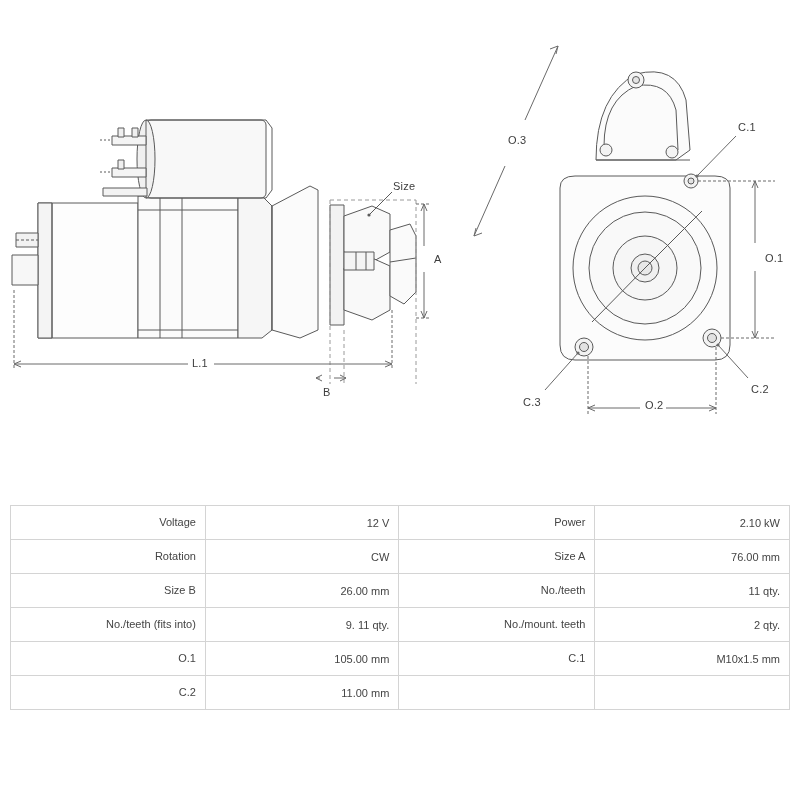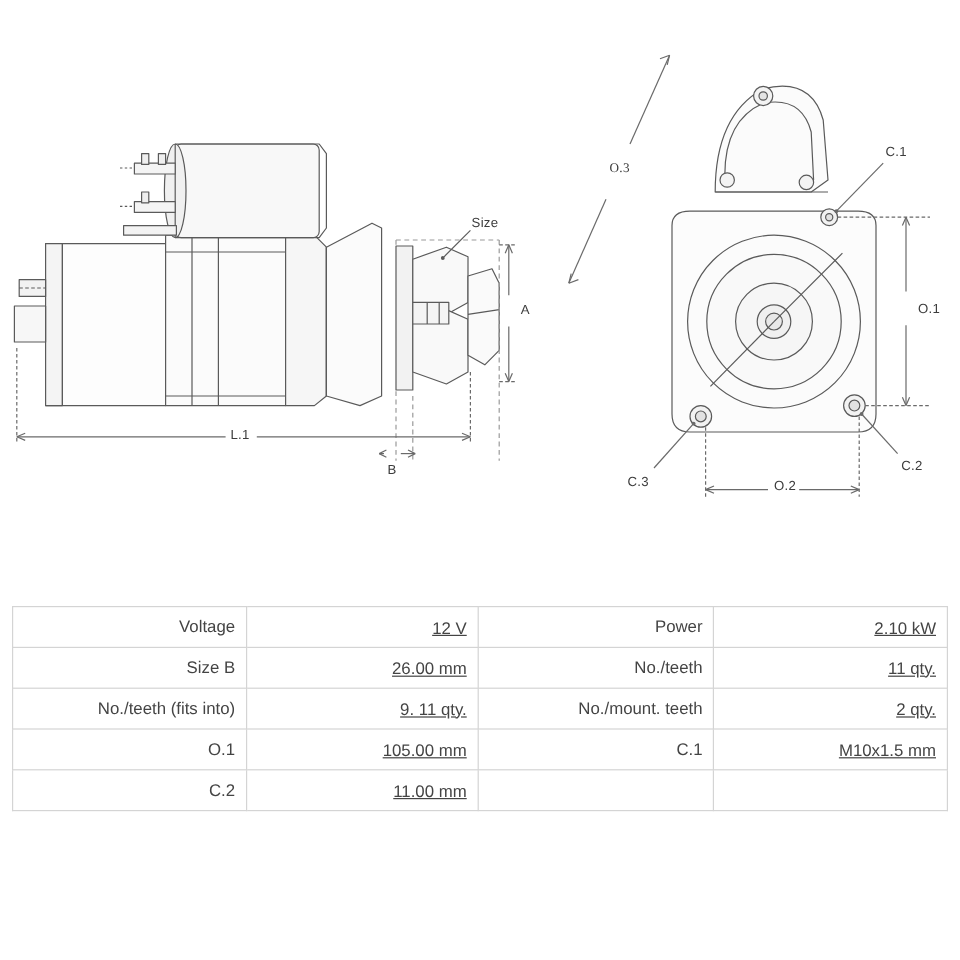--- a/index.html
+++ b/index.html
@@ -39,38 +39,37 @@
     letter-spacing: 0.2px;
   }
 
   
   .spec-table {
     position: absolute;
     left: 10px;
     top: 505px;
     width: 780px;
     border-collapse: collapse;
-    font-size: 14px;
+    font-size: 11px;
   }
   .spec-table td {
     border: 1px solid #d4d4d4;
     height: 27px;
     padding: 3px 9px;
     vertical-align: middle;
     color: #444;
   }
   .spec-table td.label {
     text-align: right;
     width: 195px;
     line-height: 1.25;
   }
   .spec-table td.value {
     text-align: right;
     width: 195px;
-    text-decoration: underline;
   }
   .spec-table tr td:nth-child(3) { }
   .spec-table td.empty { border-color: #d4d4d4; }
 </style>
 </head>
 <body>
 
 <div class="page">
 
   <div class="drawing">
@@ -219,37 +218,43 @@
           <line x1="716" y1="347" x2="716" y2="414" stroke-dasharray="3 2"></line>
         </g>
       </g>
     </svg>
 
     <div class="dlabel" style="left:393px; top:180px;">Size</div>
     <div class="dlabel" style="left:434px; top:253px;">A</div>
     <div class="dlabel" style="left:192px; top:357px;">L.1</div>
     <div class="dlabel" style="left:323px; top:386px;">B</div>
 
-    <div class="dlabel" style="left:508px; top:134px;font-family:Liberation Serif, serif;">O.3</div>
+    <div class="dlabel" style="left:508px; top:134px;">O.3</div>
     <div class="dlabel" style="left:738px; top:121px;">C.1</div>
     <div class="dlabel" style="left:765px; top:252px;">O.1</div>
     <div class="dlabel" style="left:751px; top:383px;">C.2</div>
     <div class="dlabel" style="left:523px; top:396px;">C.3</div>
     <div class="dlabel" style="left:645px; top:399px;">O.2</div>
   </div>
 
   <table class="spec-table">
     <tbody>
       <tr>
         <td class="label">Voltage</td>
         <td class="value">12 V</td>
         <td class="label">Power</td>
         <td class="value">2.10 kW</td>
       </tr>
       <tr>
+        <td class="label">Rotation</td>
+        <td class="value">CW</td>
+        <td class="label">Size A</td>
+        <td class="value">76.00 mm</td>
+      </tr>
+      <tr>
         <td class="label">Size B</td>
         <td class="value">26.00 mm</td>
         <td class="label">No./teeth</td>
         <td class="value">11 qty.</td>
       </tr>
       <tr>
         <td class="label">No./teeth (fits into)</td>
         <td class="value">9. 11 qty.</td>
         <td class="label">No./mount. teeth</td>
         <td class="value">2 qty.</td>

